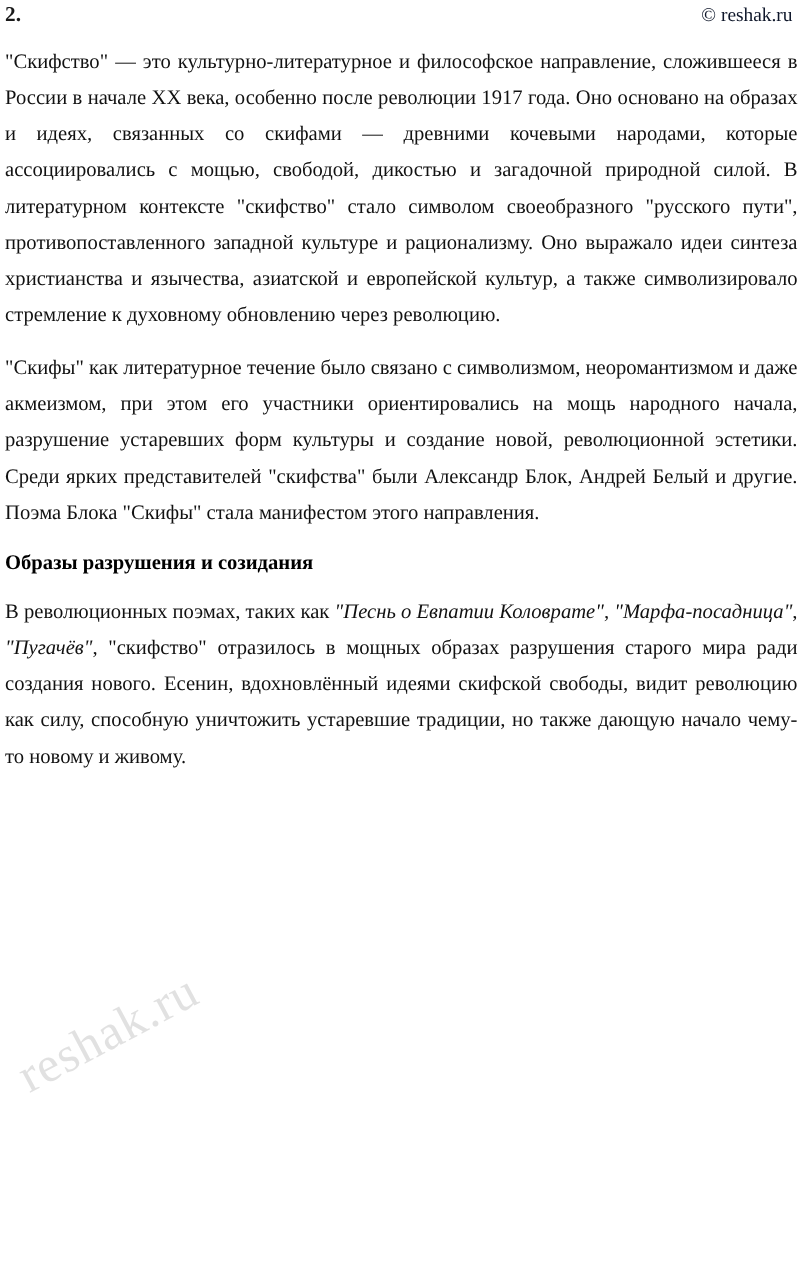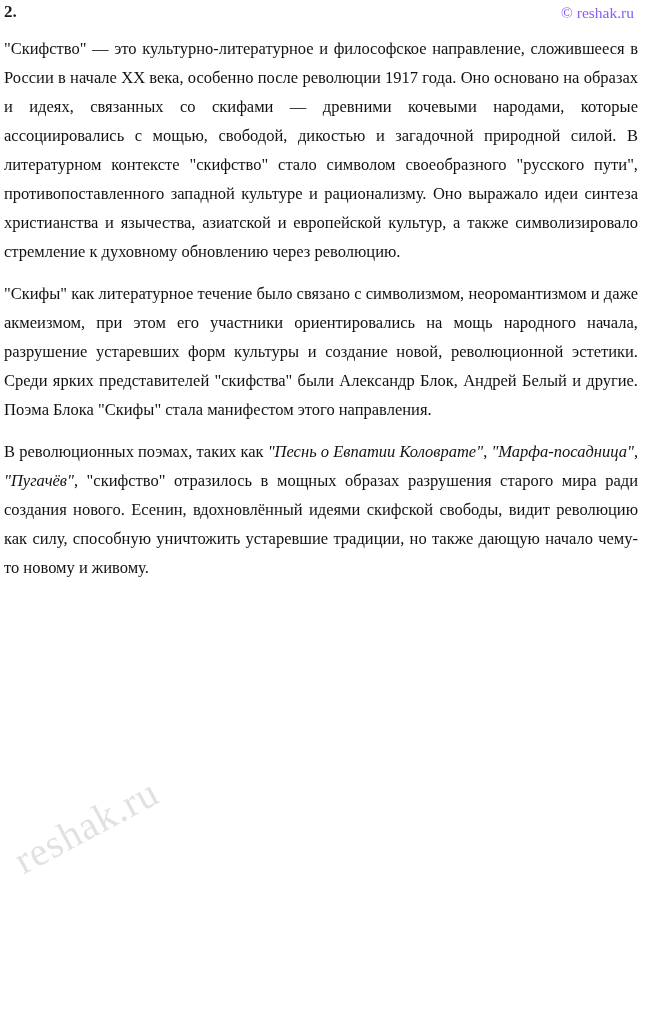--- a/index.html
+++ b/index.html
@@ -28,21 +28,21 @@
     font-size: 17px;
     font-weight: bold;
     color: #1a1a1a;
     font-family: "Liberation Serif", serif;
   }
   .copyright {
     position: absolute;
     right: 12px;
     top: 4px;
     font-size: 15.5px;
-    color: #8b5cf6;
+    color: #0f172a;
     font-family: "Liberation Serif", serif;
     white-space: nowrap;
   }
   .content {
     position: absolute;
     left: 4px;
     top: 34px;
     width: 638px;
   }
   p.para {
@@ -95,20 +95,21 @@
     <div class="copyright">© reshak.ru</div>
   </div>
 
   <div class="content">
 
     <p class="para">"Скифство" — это культурно-литературное и философское направление, сложившееся в России в начале XX века, особенно после революции 1917 года. Оно основано на образах и идеях, связанных со скифами — древними кочевыми народами, которые ассоциировались с мощью, свободой, дикостью и загадочной природной силой. В литературном контексте "скифство" стало символом своеобразного "русского пути", противопоставленного западной культуре и рационализму. Оно выражало идеи синтеза христианства и язычества, азиатской и европейской культур, а также символизировало стремление к духовному обновлению через революцию.</p>
 
     <p class="para">"Скифы" как литературное течение было связано с символизмом, неоромантизмом и даже акмеизмом, при этом его участники ориентировались на мощь народного начала, разрушение устаревших форм культуры и создание новой, революционной эстетики. Среди ярких представителей "скифства" были Александр Блок, Андрей Белый и другие. Поэма Блока "Скифы" стала манифестом этого направления.</p>
 
 
+    <h3 class="subhead">Образы разрушения и созидания</h3>
 
     <p class="para last"><span>В революционных поэмах, таких как </span><em>"Песнь о Евпатии Коловрате"</em><span>, </span><em>"Марфа-посадница"</em><span>, </span><em>"Пугачёв"</em><span>, "скифство" отразилось в мощных образах разрушения старого мира ради создания нового. Есенин, вдохновлённый идеями скифской свободы, видит революцию как силу, способную уничтожить устаревшие традиции, но также дающую начало чему-то новому и живому.</span></p>
 
   </div>
 
   <div class="watermark">reshak.ru</div>
 
 </div>
 
 </body></html>

